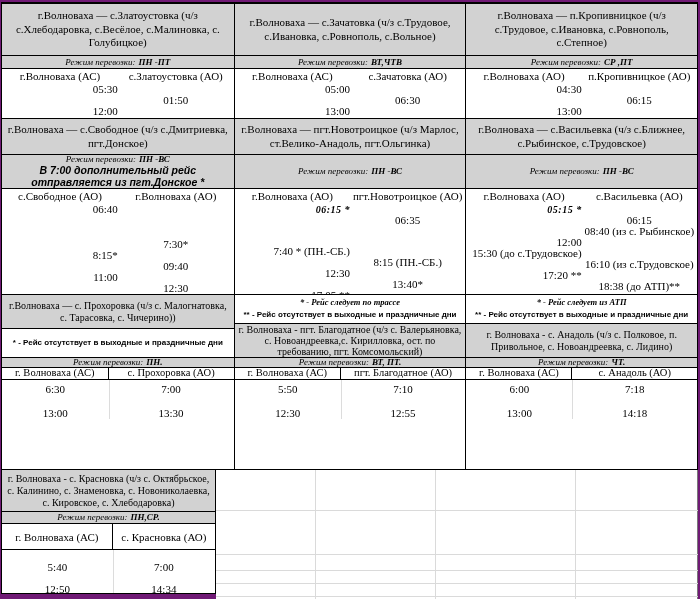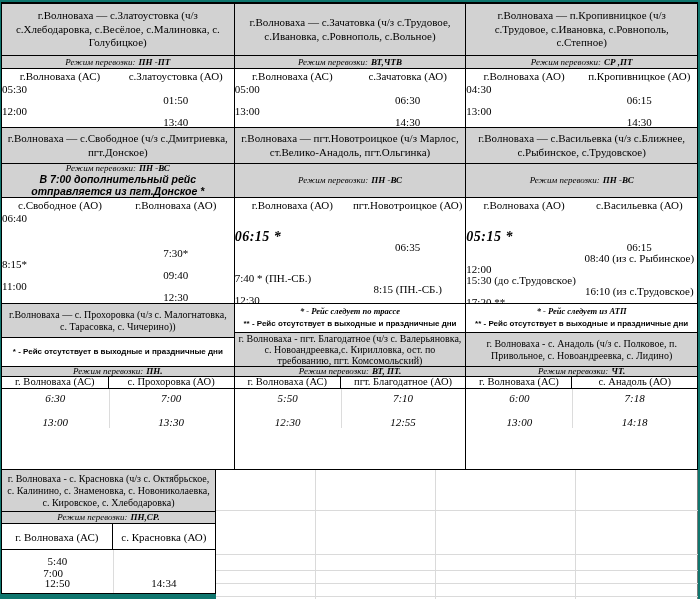--- a/index.html
+++ b/index.html
@@ -2,36 +2,36 @@
 <html><head>
 <meta charset="utf-8">
 <style>
   * { margin:0; padding:0; box-sizing:border-box; }
   html,body { background:#ffffff; }
   body {
     width:700px; height:599px;
     font-family:"Liberation Serif", serif;
     color:#000;
   }
-  .sheet { position:relative; width:700px; height:599px; background:#0f766e; overflow:hidden; }
+  .sheet { position:relative; width:700px; height:599px; background:#701a75; overflow:hidden; }
 
   
   .cols {
     position:absolute; left:1px; top:2px; width:697px; height:468px;
     display:grid; grid-template-columns:1fr 1fr 1fr;
     border:1px solid #000; border-top:2px solid #000;
     background:#fff;
   }
   .col { overflow:hidden; }
   .col + .col { border-left:1px solid #000; }
 
   .sec { width:100%; overflow:hidden; position:relative; }
   .gray { background:#d2d2d2; }
   .bb { border-bottom:1px solid #000; }
-  .h52{height:52px}.h13{height:13px}.h59{height:59px}.h36{height:36px}.h34{height:34px}
+  .h52{height:52px}.h13{height:13px}.h59{height:50px}.h36{height:36px}.h34{height:34px}
   .h150{height:106px}.h29{height:29px}.h34c{height:34px}.h10{height:10px}.h12{height:12px}.h39{height:39px}
 
   .route {
     display:flex; align-items:center; justify-content:center;
     text-align:center; font-size:11px; line-height:1.25; padding:1px 5px; height:100%;
   }
   .route.small { font-size:10px; line-height:1.12; padding:0 3px; }
 
   .reg {
     display:flex; align-items:center; justify-content:center;
@@ -43,37 +43,37 @@
   .note {
     font-family:"Liberation Sans", sans-serif;
     font-weight:bold; font-style:italic; font-size:10.5px; line-height:1.12;
     text-align:center; padding:1px 4px 0 4px;
   }
 
   .thead { display:flex; height:15px; font-size:11px; align-items:center; }
   .thead span { width:50%; text-align:center; line-height:1; }
 
   .trow { height:11px; line-height:11px; font-size:11px; }
-  .trow .l { display:block; width:50%; text-align:left; }
+  .trow .l { display:block; width:50%; text-align:right; }
   .trow .r { display:block; width:50%; margin-left:50%; text-align:center; }
   .gap24 { height:24px; } .gap20 { height:20px; }
-  .bsm { font-weight:bold; font-style:italic; font-size:14px; letter-spacing:0.5px;margin-top:18px; }
+  .bsm { font-weight:bold; font-style:italic; font-size:10px; letter-spacing:0.5px; }
 
   .fnotes {
     display:flex; flex-direction:column; justify-content:center; align-items:center;
     height:100%; font-family:"Liberation Sans", sans-serif;
     font-size:8px; font-weight:bold; line-height:1.6; text-align:center;
   }
   .fn-i { font-style:italic; font-family:"Liberation Serif", serif; font-size:8.5px; }
 
   .c-cols { display:flex; }
   .c-cols .cell { height:100%; display:flex; align-items:center; justify-content:center; font-size:10.5px; line-height:1; }
   .c-cols .cell-l { width:46%; border-right:1px solid #000; }
   .c-cols .cell-r { width:54%; }
-  .c-times { position:relative;font-style:italic; }
+  .c-times { position:relative; }
   .c-times::before { content:""; position:absolute; left:46%; top:0; bottom:0; width:1px; background:#dcdcdc; }
   .trow2 { display:flex; height:12px; line-height:12px; font-size:11px; }
   .trow2 .cl { width:46%; text-align:center; }
   .trow2 .cr { width:54%; text-align:center; }
   .mt3 { margin-top:3px; } .mt12 { margin-top:12px; }
 
   
   .dtab {
     position:absolute; left:1px; top:469px; width:215px; height:125px;
     border:1px solid #000; background:#fff; overflow:hidden;
@@ -82,21 +82,21 @@
   .d-head .route { font-size:10px; line-height:1.2; }
   .d-reg { height:12px; }
   .d-cols { height:26px; display:flex; }
   .d-cols .cell { display:flex; align-items:center; justify-content:center; font-size:11px; height:100%; }
   .d-cols .cell-l { width:52%; border-right:1px solid #000; }
   .d-cols .cell-r { width:48%; }
   .d-times { position:relative; height:43px; }
   .d-times::before { content:""; position:absolute; left:52%; top:0; bottom:0; width:1px; background:#dcdcdc; }
   .d-times .trow2 .cl { width:52%; }
   .d-times .trow2 .cr { width:48%; }
-  .mt5 { margin-top:5px;flex-direction:column; } .mt10 { margin-top:10px; }
+  .mt5 { margin-top:11px; } .mt10 { margin-top:10px; }
 
   
   .egrid { position:absolute; left:216px; top:470px; width:482px; height:129px; background:#fff; }
   .vline { position:absolute; top:0; bottom:0; width:1px; background:#dadada; }
   .vline-dark { position:absolute; top:0; bottom:0; width:1px; background:#7a7a7a; right:0; }
   .hline { position:absolute; left:0; right:0; height:1px; background:#dadada; }
 </style>
 </head>
 <body>
 

